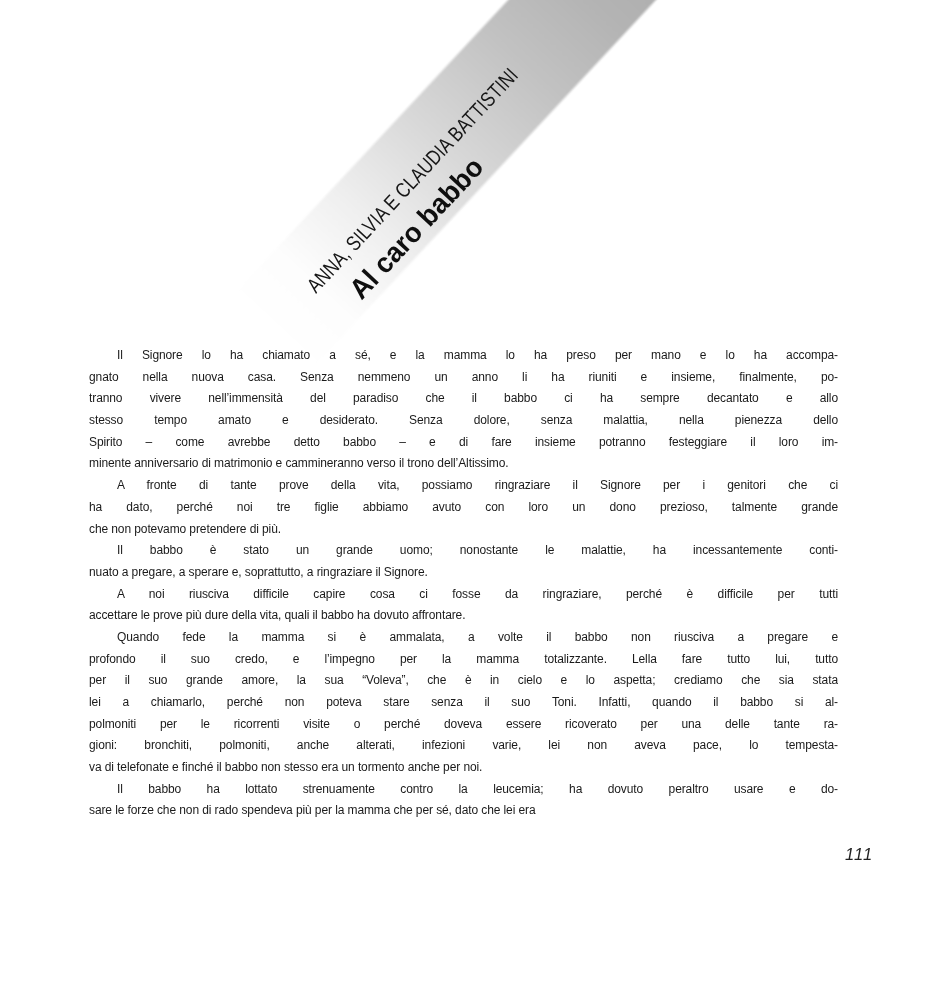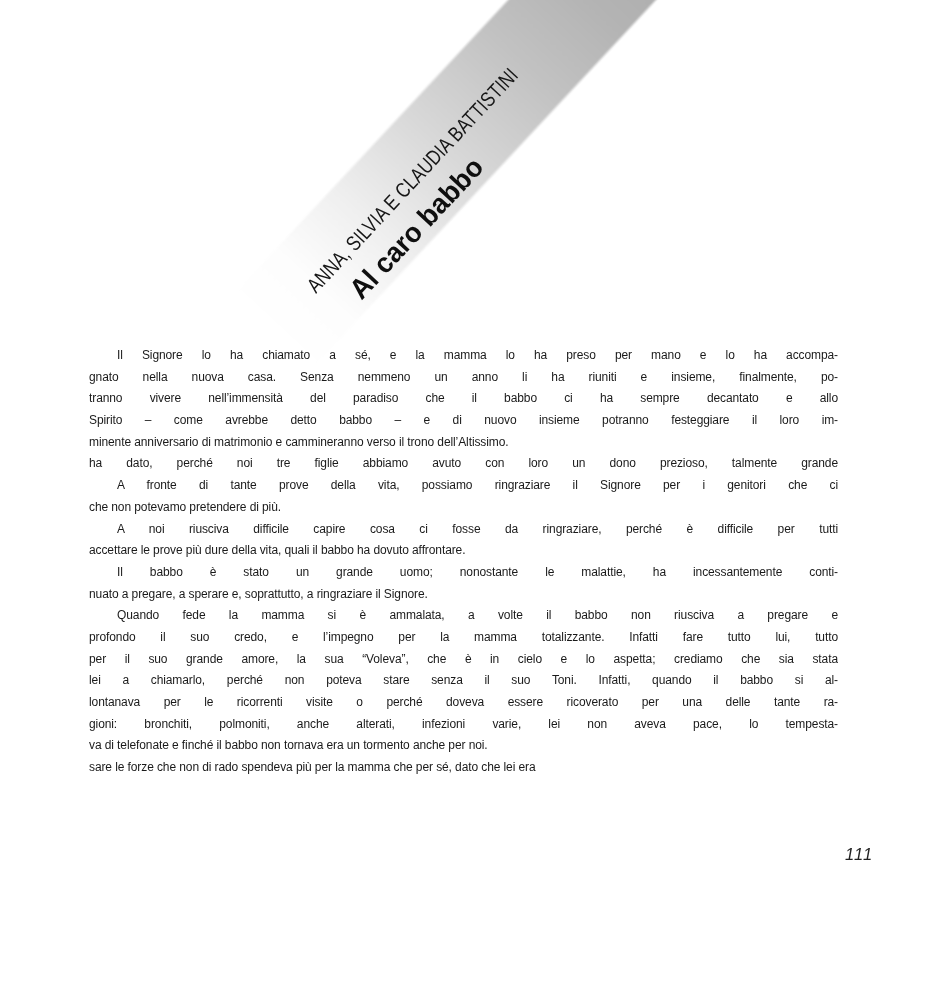--- a/index.html
+++ b/index.html
@@ -128,45 +128,47 @@
     <div class="ribbon-title">
       <span class="squeeze">Al caro babbo</span>
     </div>
   </div>
 
   <div class="body-text">
       <div class="para">
         <div class="line first">Il Signore lo ha chiamato a sé, e la mamma lo ha preso per mano e lo ha accompa-</div>
         <div class="line">gnato nella nuova casa. Senza nemmeno un anno li ha riuniti e insieme, finalmente, po-</div>
         <div class="line">tranno vivere nell’immensità del paradiso che il babbo ci ha sempre decantato e allo</div>
-        <div class="line">Spirito – come avrebbe detto babbo – e di nuovo insieme potranno festeggiare il loro im-</div>
+        <div class="line">stesso tempo amato e desiderato. Senza dolore, senza malattia, nella pienezza dello</div>
+        <div class="line">Spirito – come avrebbe detto babbo – e di fare insieme potranno festeggiare il loro im-</div>
         <div class="line last">minente anniversario di matrimonio e cammineranno verso il trono dell’Altissimo.</div>
       </div>
       <div class="para">
+        <div class="line first">A fronte di tante prove della vita, possiamo ringraziare il Signore per i genitori che ci</div>
         <div class="line">ha dato, perché noi tre figlie abbiamo avuto con loro un dono prezioso, talmente grande</div>
-        <div class="line first">A fronte di tante prove della vita, possiamo ringraziare il Signore per i genitori che ci</div>
         <div class="line last">che non potevamo pretendere di più.</div>
+      </div>
+      <div class="para">
+        <div class="line first">Il babbo è stato un grande uomo; nonostante le malattie, ha incessantemente conti-</div>
+        <div class="line last">nuato a pregare, a sperare e, soprattutto, a ringraziare il Signore.</div>
       </div>
       <div class="para">
         <div class="line first">A noi riusciva difficile capire cosa ci fosse da ringraziare, perché è difficile per tutti</div>
         <div class="line last">accettare le prove più dure della vita, quali il babbo ha dovuto affrontare.</div>
       </div>
       <div class="para">
-        <div class="line first">Il babbo è stato un grande uomo; nonostante le malattie, ha incessantemente conti-</div>
-        <div class="line last">nuato a pregare, a sperare e, soprattutto, a ringraziare il Signore.</div>
+        <div class="line first">Quando fede la mamma si è ammalata, a volte il babbo non riusciva a pregare e</div>
+        <div class="line">profondo il suo credo, e l’impegno per la mamma totalizzante. Lella fare tutto lui, tutto</div>
+        <div class="line">per il suo grande amore, la sua “Voleva”, che è in cielo e lo aspetta; crediamo che sia stata</div>
+        <div class="line">lei a chiamarlo, perché non poteva stare senza il suo Toni. Infatti, quando il babbo si al-</div>
+        <div class="line">polmoniti per le ricorrenti visite o perché doveva essere ricoverato per una delle tante ra-</div>
+        <div class="line">gioni: bronchiti, polmoniti, anche alterati, infezioni varie, lei non aveva pace, lo tempesta-</div>
+        <div class="line last">va di telefonate e finché il babbo non stesso era un tormento anche per noi.</div>
       </div>
       <div class="para">
-        <div class="line first">Quando fede la mamma si è ammalata, a volte il babbo non riusciva a pregare e</div>
-        <div class="line">profondo il suo credo, e l’impegno per la mamma totalizzante. Infatti fare tutto lui, tutto</div>
-        <div class="line">per il suo grande amore, la sua “Voleva”, che è in cielo e lo aspetta; crediamo che sia stata</div>
-        <div class="line">lei a chiamarlo, perché non poteva stare senza il suo Toni. Infatti, quando il babbo si al-</div>
-        <div class="line">lontanava per le ricorrenti visite o perché doveva essere ricoverato per una delle tante ra-</div>
-        <div class="line">gioni: bronchiti, polmoniti, anche alterati, infezioni varie, lei non aveva pace, lo tempesta-</div>
-        <div class="line last">va di telefonate e finché il babbo non tornava era un tormento anche per noi.</div>
-      </div>
-      <div class="para">
+        <div class="line first">Il babbo ha lottato strenuamente contro la leucemia; ha dovuto peraltro usare e do-</div>
         <div class="line last">sare le forze che non di rado spendeva più per la mamma che per sé, dato che lei era</div>
       </div>
     </div>
 
   <div class="page-number">111</div>
 
 </div>
 
 </body></html>

